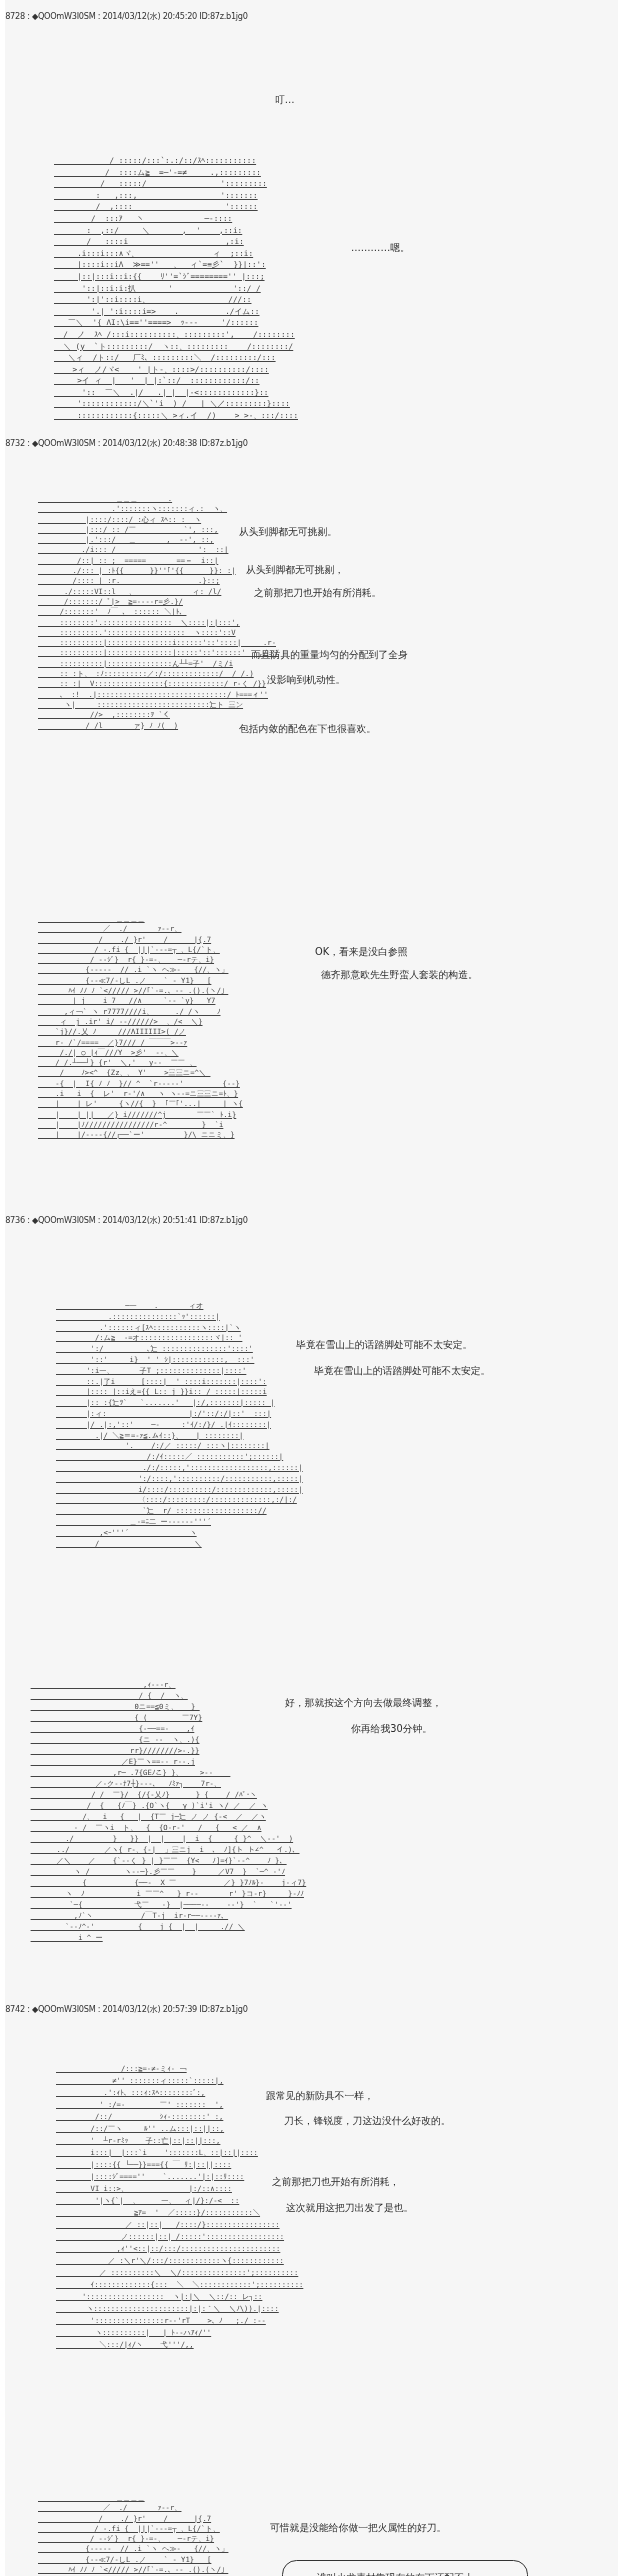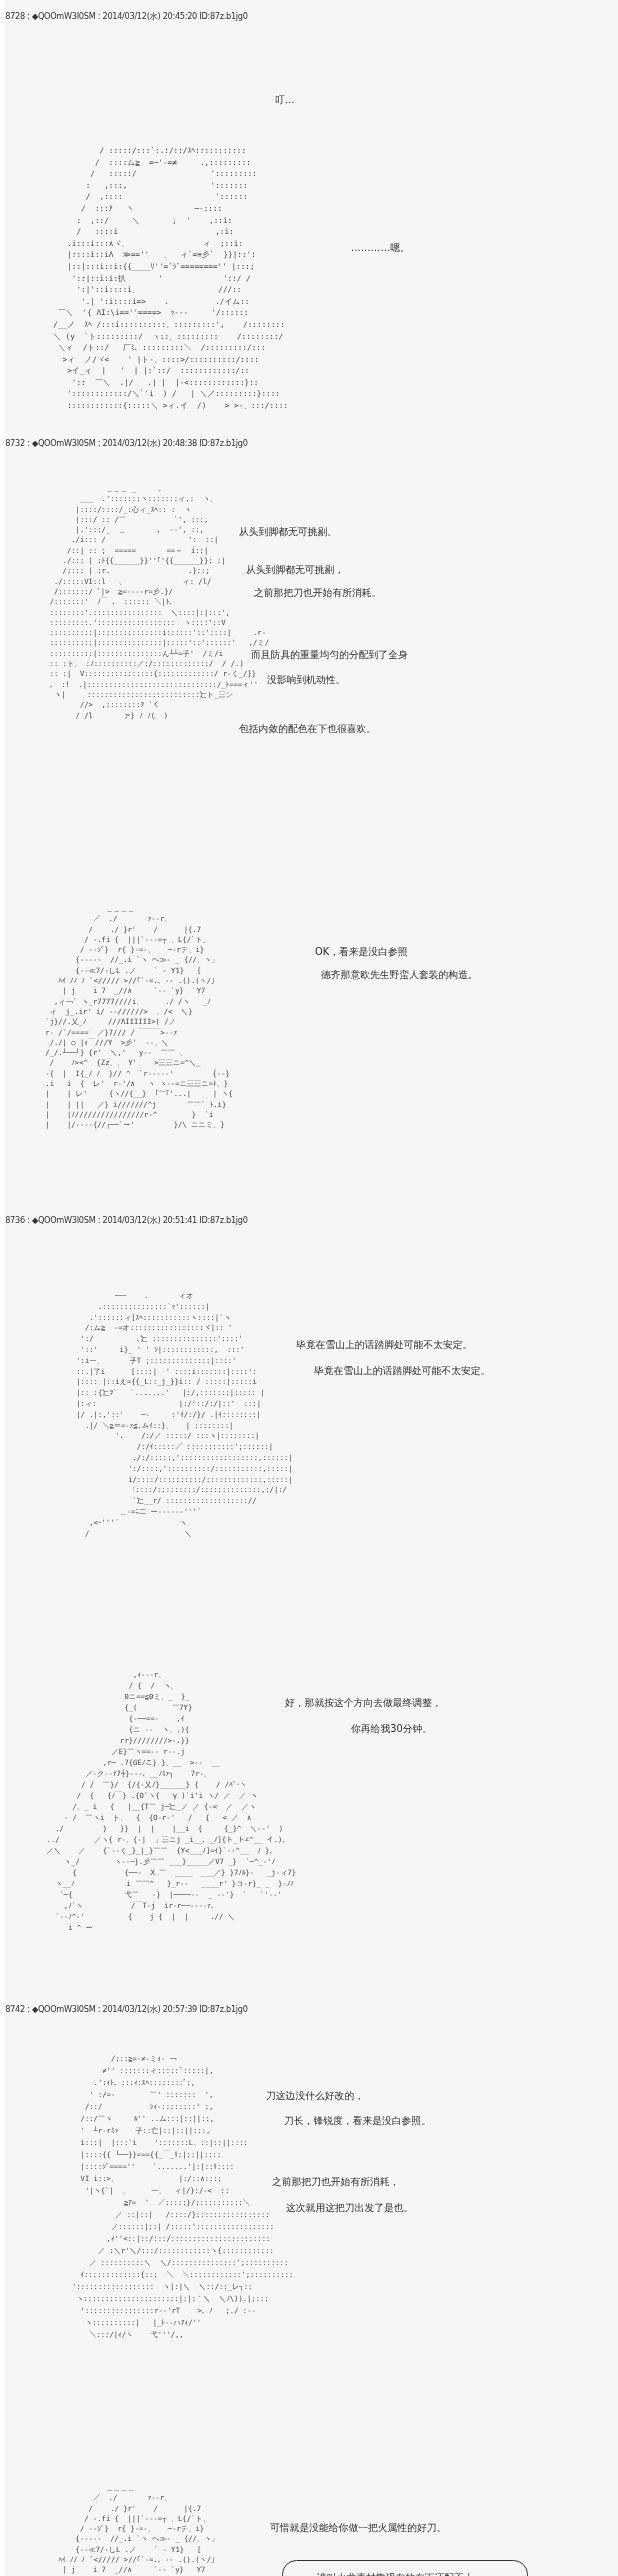--- a/index.html
+++ b/index.html
@@ -15,23 +15,23 @@
   }
   .post-header {
     position: absolute; left: 5.2px; font-size: 8.2px; color: #333;
     white-space: nowrap; letter-spacing: -0.3px;
   }
   .post-header .trip { font-weight: normal; }
   .line {
     position: absolute; font-size: 9.8px; color: #2a2a2a; white-space: nowrap;
   }
   .aa {
-    position: absolute; margin: 0; white-space: pre;
+    position: absolute; margin: 10px; white-space: pre;
     font-family: "DejaVu Sans Mono", "Liberation Mono", monospace;
-    color: #444; letter-spacing: 0;
+    color: #444; letter-spacing: 0; text-decoration: underline;
   }
   .bubble {
     position: absolute; border: 0.8px solid #333; border-radius: 14.4px;
     background: transparent;
   }
   .bubble .line { position: absolute; }
 </style>
 </head>
 <body>
 
@@ -196,22 +196,22 @@
            i ^ ー</pre>
 
 <div class="post-header" style="top:2004px">
   <span>8742</span>
   <span> : </span>
   <span class="trip">◆QOOmW3I0SM</span>
   <span> : </span>
   <span>2014/03/12(水) 20:57:39</span>
   <span>ID:87z.b1jg0</span>
 </div>
-<div class="line" style="left:266px;top:2090px">刀这边没什么好改的，</div>
-<div class="line" style="left:284px;top:2115px">刀长，锋锐度，看来是没白参照。</div>
+<div class="line" style="left:266px;top:2090px">跟常见的新防具不一样，</div>
+<div class="line" style="left:284px;top:2115px">刀长，锋锐度，刀这边没什么好改的。</div>
 <div class="line" style="left:272px;top:2176px">之前那把刀也开始有所消耗，</div>
 <div class="line" style="left:286px;top:2202px">这次就用这把刀出发了是也。</div>
 <pre class="aa" id="aa5" style="left:46px;top:2053px;font-size:7.2px;line-height:12px">               /:::≧=-≠-ミｨ- ￢
              ≠'' :::::::ィ:::::`:::::|,
            .':ｨﾄ、:::ｨ:ｽﾍ::::::::ﾞ:,
           ' :/=-        ￣' :::::::  ',
          /::/           ｼｨ-::::::::' :,
         /::/￣ヽ     ﾙ'' ..ム:::|::||::,
         '  ┴r-rﾐｯ    子::亡|::|::||:::,
         i:::|  |:::`i    ':::::::L、::|::||::::

